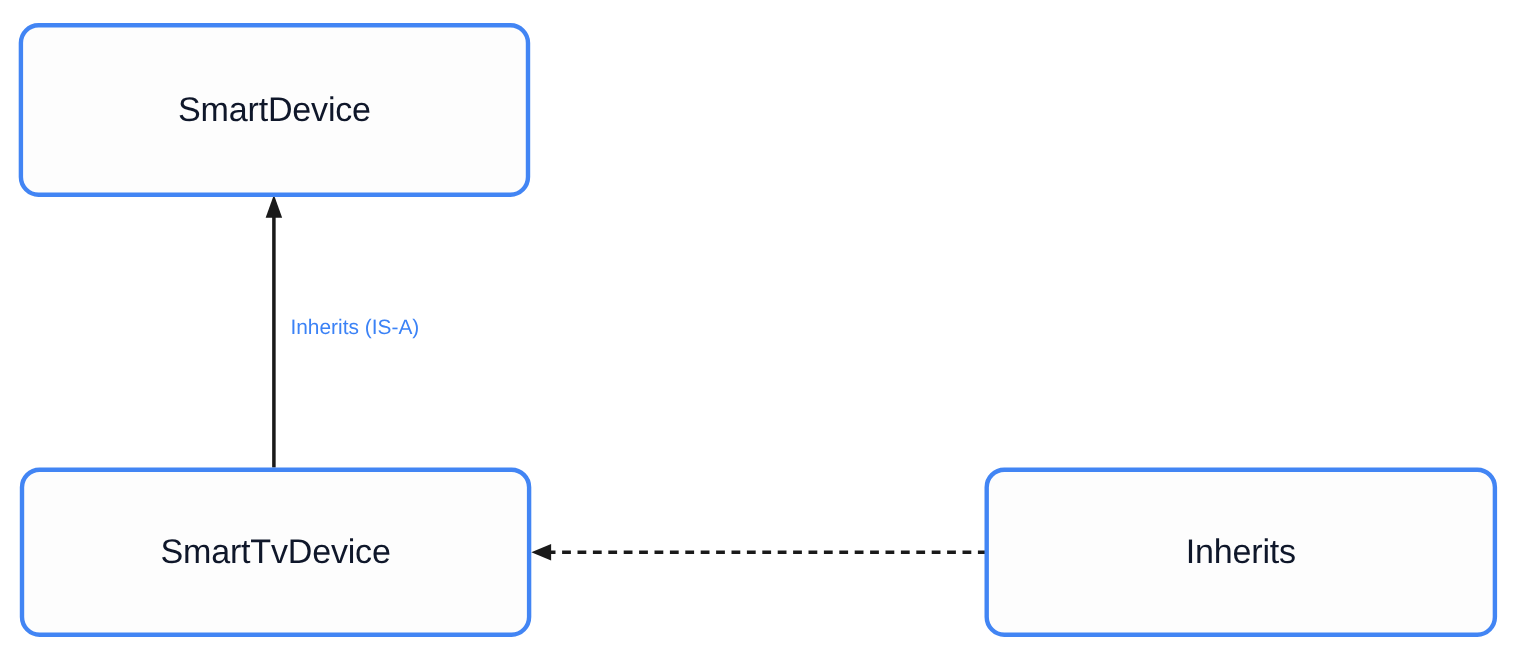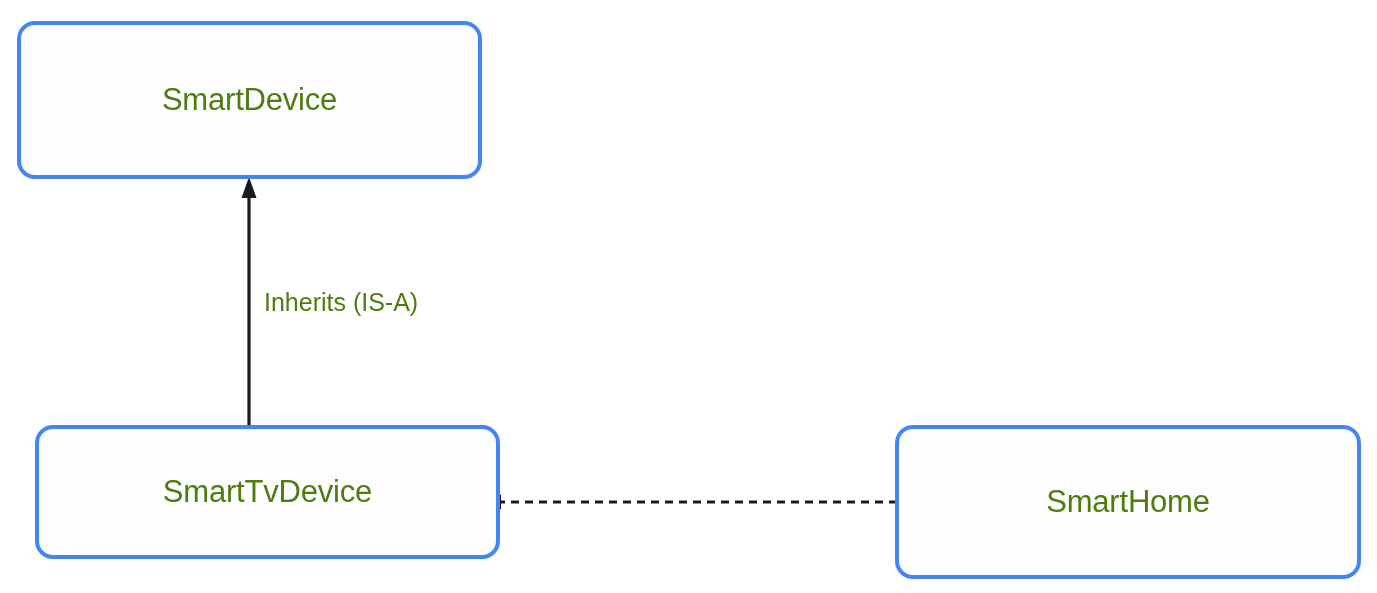--- a/index.html
+++ b/index.html
@@ -29,46 +29,46 @@
     border-radius: 18px;
     display: flex;
     align-items: center;
     justify-content: center;
   }
   .class-node-label {
     font-family: "Liberation Sans", sans-serif;
     font-size: 31px;
     font-weight: 400;
     letter-spacing: -0.2px;
-    color: #4d7c0f;
+    color: #0f172a;
     white-space: nowrap;
     user-select: none;
   }
 
   #node-smartdevice   { left: 17px;  top: 21px;  width: 465px; height: 158px; }
-  #node-smarttvdevice { left: 35px;  top: 425px; width: 465px; height: 134px; }
+  #node-smarttvdevice { left: 18px;  top: 425px; width: 465px; height: 154px; }
   #node-smarthome     { left: 895px; top: 425px; width: 466px; height: 154px; }
 
   
   #edge-layer {
     position: absolute;
     left: 0;
     top: 0;
     width: 1377px;
     height: 593px;
     pointer-events: none;
   }
 
   
   .edge-label {
     position: absolute;
     font-family: "Liberation Sans", sans-serif;
-    font-size: 25px;
+    font-size: 19px;
     font-weight: 400;
-    color: #4d7c0f;
+    color: #3b82f6;
     white-space: nowrap;
     user-select: none;
   }
   #label-inherits   { left: 264px; top: 288px; }
   #label-contains   { left: 536px; top: 452px; }
 </style>
 </head>
 <body>
 
 <div id="diagram-canvas">
@@ -88,19 +88,19 @@
 
   <div class="class-node" id="node-smartdevice">
     <span class="class-node-label">SmartDevice</span>
   </div>
 
   <div class="class-node" id="node-smarttvdevice">
     <span class="class-node-label">SmartTvDevice</span>
   </div>
 
   <div class="class-node" id="node-smarthome">
-    <span class="class-node-label">SmartHome</span>
+    <span class="class-node-label">Inherits</span>
   </div>
 
   <div class="edge-label" id="label-inherits">Inherits (IS-A)</div>
 
 
 </div>
 
 </body></html>

